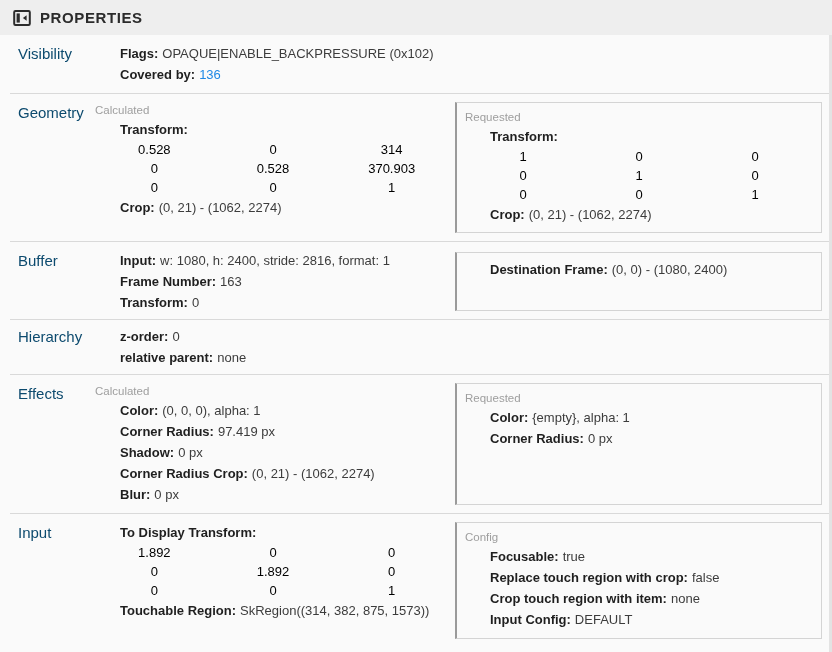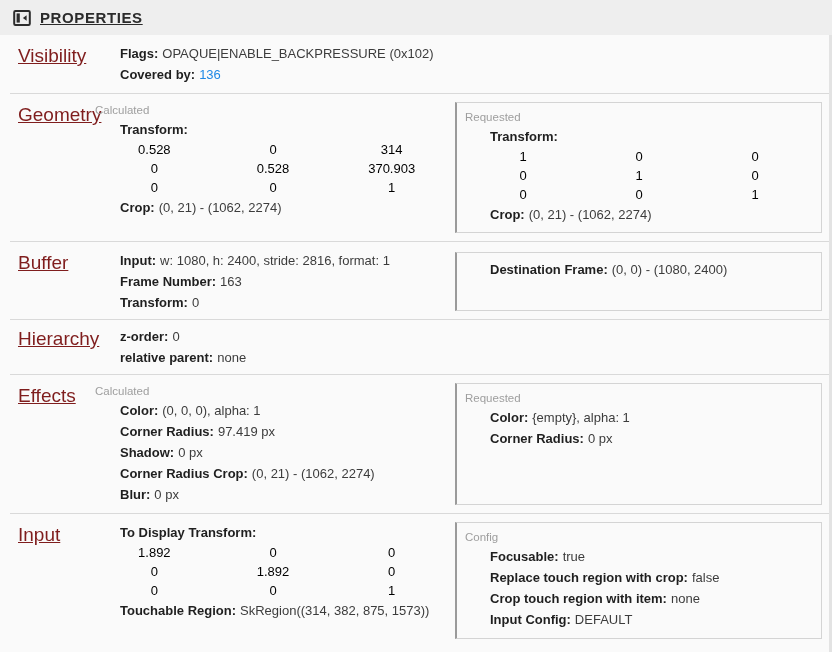--- a/index.html
+++ b/index.html
@@ -16,40 +16,38 @@
     display: flex;
     align-items: center;
     padding-left: 13px;
     gap: 9px;
   }
   .header-title {
     font-size: 15px;
     font-weight: bold;
     color: #2b2b2b;
     letter-spacing: 0.6px;
-    text-decoration: underline;
   }
   .panel { border-right: 2px solid #e2e2e2; height: 617px; overflow: hidden; }
   .section {
     display: flex;
     margin-left: 10px;
     border-bottom: 1px solid #d9d9d9;
     padding: 8px 0;
   }
   .section.sec-buffer { padding-bottom: 6px; }
   .section.sec-hierarchy { padding: 6px 0; }
   .section.sec-input { border-bottom: none; }
   .sec-label {
     width: 85px;
     padding-left: 8px;
     flex-shrink: 0;
-    font-size: 19px;
-    color: #7f1d1d;
+    font-size: 15px;
+    color: #0c4a6e;
     padding-top: 2px;
-    text-decoration: underline;
   }
   .sec-content { flex: 1; display: flex; min-width: 0; }
   .col-left { width: 360px; flex-shrink: 0; }
   .col-right { flex: 1; margin-right: 8px; }
   .line { font-size: 13px; line-height: 21px; white-space: nowrap; }
   .k { font-weight: bold; color: #1f1f1f; margin-right: 4px; margin-left: 25px; }
   .v { color: #3c3c3c; }
   .tag { font-size: 11.5px; line-height: 17px; color: #9e9e9e; }
   .matrix { width: 356px; }
   .mrow { display: flex; }

